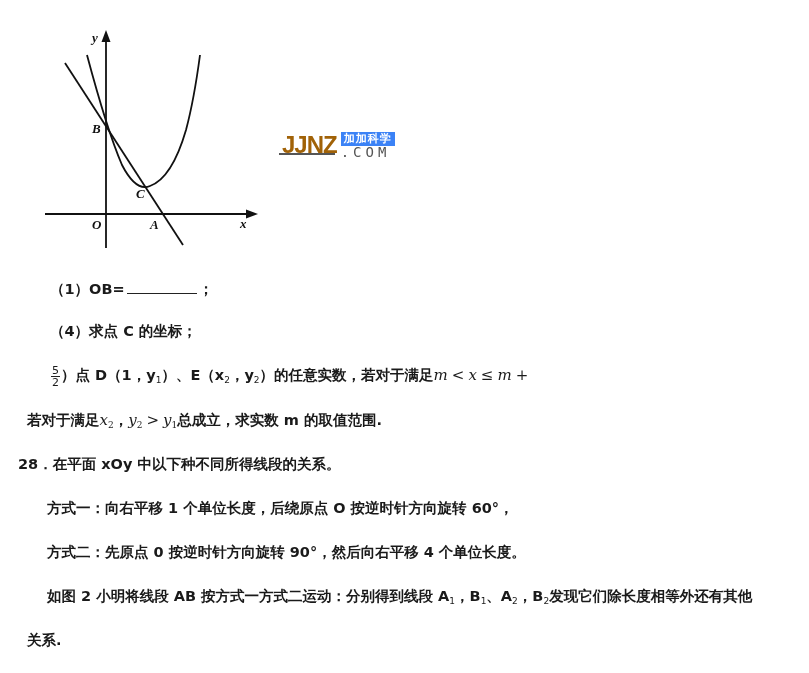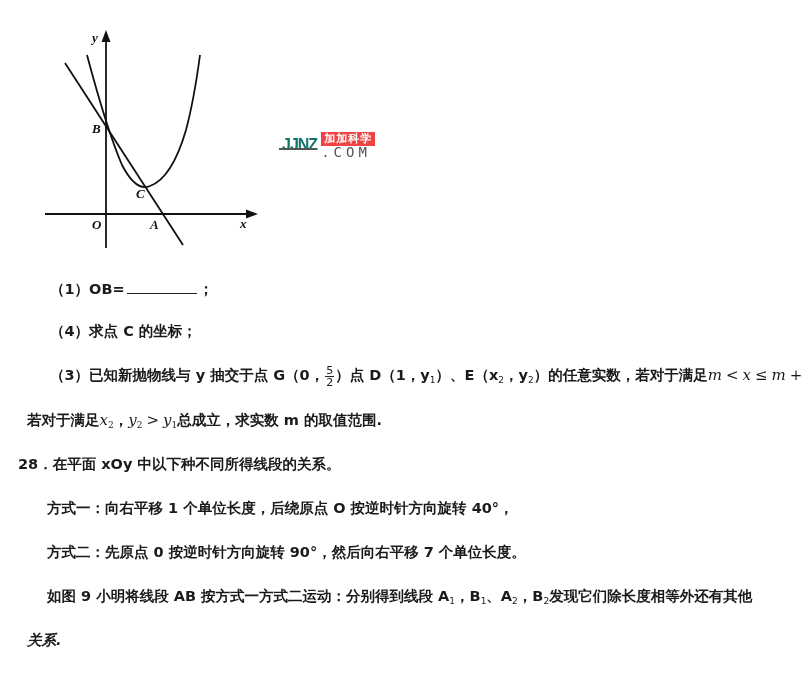--- a/index.html
+++ b/index.html
@@ -2,24 +2,24 @@
 <html><head>
   <meta charset="utf-8">
   <style>
     html, body { margin:0; padding:0; background:#ffffff; }
     body { width:809px; height:673px; position:relative; overflow:hidden;
       font-family:"DejaVu Sans","Liberation Sans",sans-serif; color:#1a1a1a; }
     .figure { position:absolute; left:30px; top:20px; width:240px; height:235px; }
     .figure svg { width:240px; height:235px; display:block; }
     .fig-label { font-family:"Liberation Serif","DejaVu Serif",serif; font-style:italic; font-weight:bold; font-size:13px; fill:#111; }
     .watermark { position:absolute; left:282px; top:128px; height:34px; display:flex; align-items:center; }
-    .wm-logo { font-family:"Liberation Sans",sans-serif; font-weight:bold; font-size:16px; color:#0f766e; letter-spacing:-1px; position:relative; }
+    .wm-logo { font-family:"Liberation Sans",sans-serif; font-weight:bold; font-size:24px; color:#a16207; letter-spacing:-1px; position:relative; }
     .wm-logo::before { content:""; position:absolute; left:-3px; right:2px; bottom:4px; height:2px; background:#555; }
     .wm-right { margin-left:4px; display:flex; flex-direction:column; align-items:flex-start; }
-    .wm-cn { background:#ef4444; color:#fff; font-size:11px; font-weight:bold; padding:0 3px; line-height:14px; letter-spacing:1px; }
+    .wm-cn { background:#3b82f6; color:#fff; font-size:11px; font-weight:bold; padding:0 3px; line-height:14px; letter-spacing:1px; }
     .wm-com { font-size:14px; color:#555; letter-spacing:4px; line-height:13px; font-family:"DejaVu Sans Mono",monospace; }
     .line { position:absolute; font-size:14.5px; font-weight:bold; white-space:nowrap; line-height:22px; }
     .blank { display:inline-block; width:70px; border-bottom:1px solid #222; height:14px; vertical-align:baseline; margin:0 2px; }
     .frac { display:inline-flex; flex-direction:column; align-items:center; vertical-align:middle; font-size:11px; line-height:11px; margin:0 1px; font-weight:normal; }
     .frac .num { border-bottom:1px solid #222; padding:0 1px; }
     sub { font-size:9px; vertical-align:-3px; font-weight:normal; }
     .math { font-family:"DejaVu Serif","Liberation Serif",serif; font-style:italic; font-weight:normal; font-size:15px; }
     .math .op { font-style:normal; margin:0 4px; }
     .math sub { font-style:normal; }
   </style>
@@ -51,33 +51,33 @@
   </div>
 </div>
 
 <div class="line" style="left:50px; top:278px;">
   <span>（1）OB=</span><span class="blank"></span><span>；</span>
 </div>
 
 <div class="line" style="left:50px; top:320px;">（4）求点 C 的坐标；</div>
 
 <div class="line" style="left:50px; top:364px;">
-  <span>（3）已知新抛物线与 y 抽交于点 G（0，</span><span class="frac">
+  <span class="frac">
       <span class="num">5</span>
       <span>2</span>
     </span><span>）点 D（1，y</span><sub>1</sub><span>）、E（x</span><sub>2</sub><span>，y</span><sub>2</sub><span>）的任意实数，若对于满足</span><span class="math"><span>m</span><span class="op">&lt;</span><span>x</span><span class="op">≤</span><span>m</span><span class="op">+</span></span>
 </div>
 
 <div class="line" style="left:27px; top:409px;">
   <span>若对于满足</span><span class="math"><span>x</span><sub>2</sub></span><span>，</span><span class="math"><span>y</span><sub>2</sub><span class="op">&gt;</span><span>y</span><sub>1</sub></span><span>总成立，求实数 m 的取值范围.</span>
 </div>
 
 <div class="line" style="left:18px; top:453px;">28．在平面 xOy 中以下种不同所得线段的关系。</div>
 
-<div class="line" style="left:47px; top:497px;">方式一：向右平移 1 个单位长度，后绕原点 O 按逆时针方向旋转 40°，</div>
+<div class="line" style="left:47px; top:497px;">方式一：向右平移 1 个单位长度，后绕原点 O 按逆时针方向旋转 60°，</div>
 
-<div class="line" style="left:47px; top:541px;">方式二：先原点 0 按逆时针方向旋转 90°，然后向右平移 7 个单位长度。</div>
+<div class="line" style="left:47px; top:541px;">方式二：先原点 0 按逆时针方向旋转 90°，然后向右平移 4 个单位长度。</div>
 
 <div class="line" style="left:47px; top:585px;">
-  <span>如图 9 小明将线段 AB 按方式一方式二运动：分别得到线段 A</span><sub>1</sub><span>，B</span><sub>1</sub><span>、A</span><sub>2</sub><span>，B</span><sub>2</sub><span>发现它们除长度相等外还有其他</span>
+  <span>如图 2 小明将线段 AB 按方式一方式二运动：分别得到线段 A</span><sub>1</sub><span>，B</span><sub>1</sub><span>、A</span><sub>2</sub><span>，B</span><sub>2</sub><span>发现它们除长度相等外还有其他</span>
 </div>
 
-<div class="line" style="left:27px; top:629px;font-style:italic;">关系.</div>
+<div class="line" style="left:27px; top:629px;">关系.</div>
 
 </body></html>

